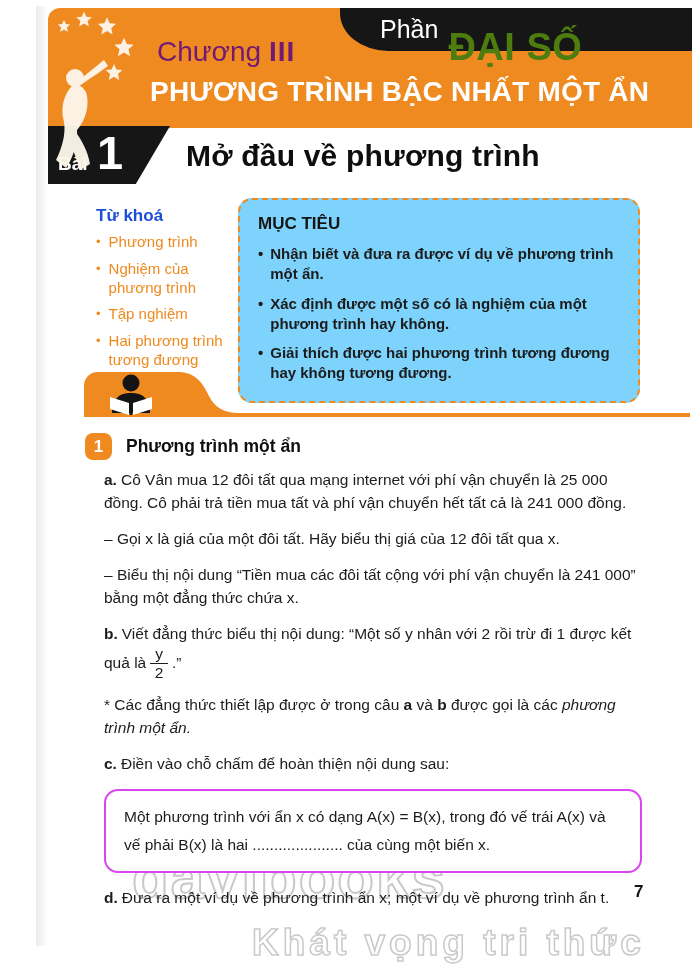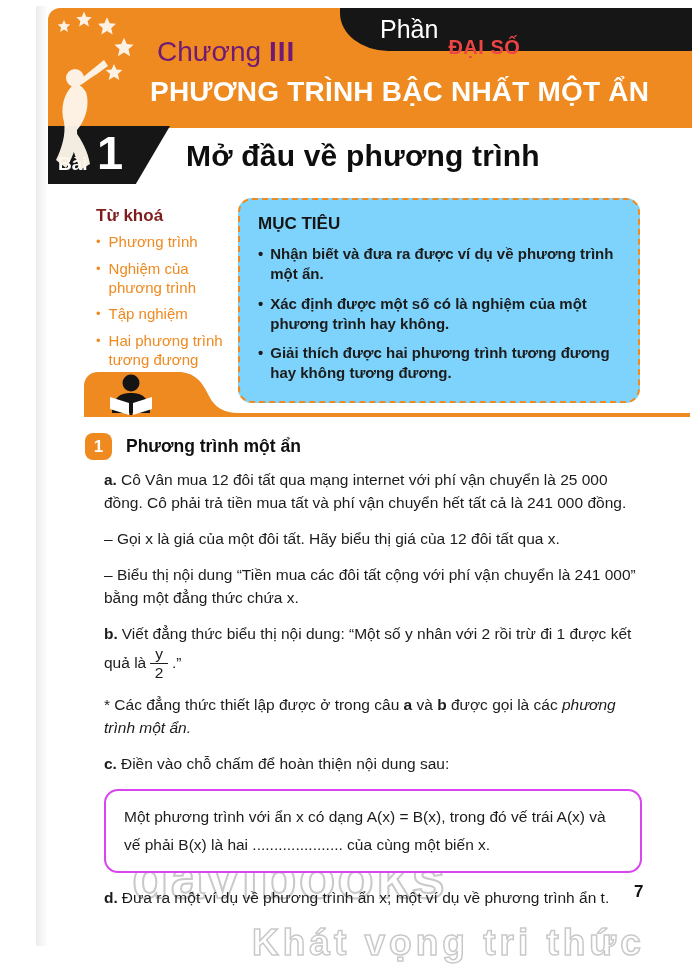--- a/index.html
+++ b/index.html
@@ -11,40 +11,40 @@
   .scan-edge { position: absolute; left: 36px; top: 6px; width: 12px; height: 940px;
     background: linear-gradient(to right, #ececec, #ffffff); }
 
   
   .orange-band { position: absolute; left: 48px; top: 8px; width: 644px; height: 120px;
     background: #EF8A20; border-radius: 12px 3px 0 0; }
   .part-banner { position: absolute; left: 340px; top: 8px; width: 352px; height: 43px;
     background: #161616; border-bottom-left-radius: 48px 38px;
     display: flex; align-items: center; padding-left: 40px; gap: 10px; }
   .part-prefix { color: #fff; font-size: 25px; font-weight: 400; }
-  .part-title  { color: #ef4444; font-size: 20px; font-weight: 800; letter-spacing: 0.5px; margin-top: 35px; }
+  .part-title  { color: #4d7c0f; font-size: 38px; font-weight: 800; letter-spacing: 0.5px; margin-top: 35px; }
   .chapter-line { position: absolute; left: 157px; top: 36px; font-size: 28px; color: #701a75; }
   .chapter-label { font-weight: 500; }
   .chapter-number { font-weight: 800; margin-left: 8px; letter-spacing: 1px; }
   .chapter-title { position: absolute; left: 150px; top: 76px; width: 545px;
     font-size: 28px; font-weight: 700; color: #ffffff; letter-spacing: 0.2px; white-space: nowrap; }
   .figure-svg { position: absolute; left: 50px; top: 10px; z-index: 3; }
 
   .lesson-ribbon { position: absolute; left: 48px; top: 126px; width: 122px; height: 58px;
     background: #161616; clip-path: polygon(0 0, 100% 0, 72% 100%, 0 100%); z-index: 2; }
   .lesson-label { position: absolute; left: 10px; bottom: 9px; color: #fff;
     font-size: 19px; font-weight: 800; }
   .lesson-number { position: absolute; left: 49px; top: 1px; color: #fff;
     font-size: 47px; font-weight: 800; line-height: 1.1; }
   .lesson-title { position: absolute; left: 186px; top: 139px; font-size: 30px;
     font-weight: 800; color: #0e0e0e; letter-spacing: 0.2px; }
 
   
   .keywords { position: absolute; left: 96px; top: 206px; width: 150px; }
-  .keywords-heading { color: #7f1d1d; font-size: 17px; font-weight: 800; margin-bottom: 7px; }
+  .keywords-heading { color: #1d4ed8; font-size: 17px; font-weight: 800; margin-bottom: 7px; }
   .keyword-item { display: flex; color: #EF8A20; font-size: 15px; line-height: 1.25;
     margin-bottom: 8px; font-weight: 500; }
   .keyword-bullet { margin-right: 8px; font-size: 13px; line-height: 1.45; }
 
   
   .objectives { position: absolute; left: 238px; top: 198px; width: 402px;
     border: 2px dashed #EF8A20; border-radius: 14px; background: #7dd3fc;
     padding: 14px 18px 8px 18px; }
   .objectives-heading { font-size: 17px; font-weight: 800; color: #141414; margin-bottom: 10px; }
   .objective-item { display: flex; font-size: 15px; font-weight: 700; color: #1c1c1c;

